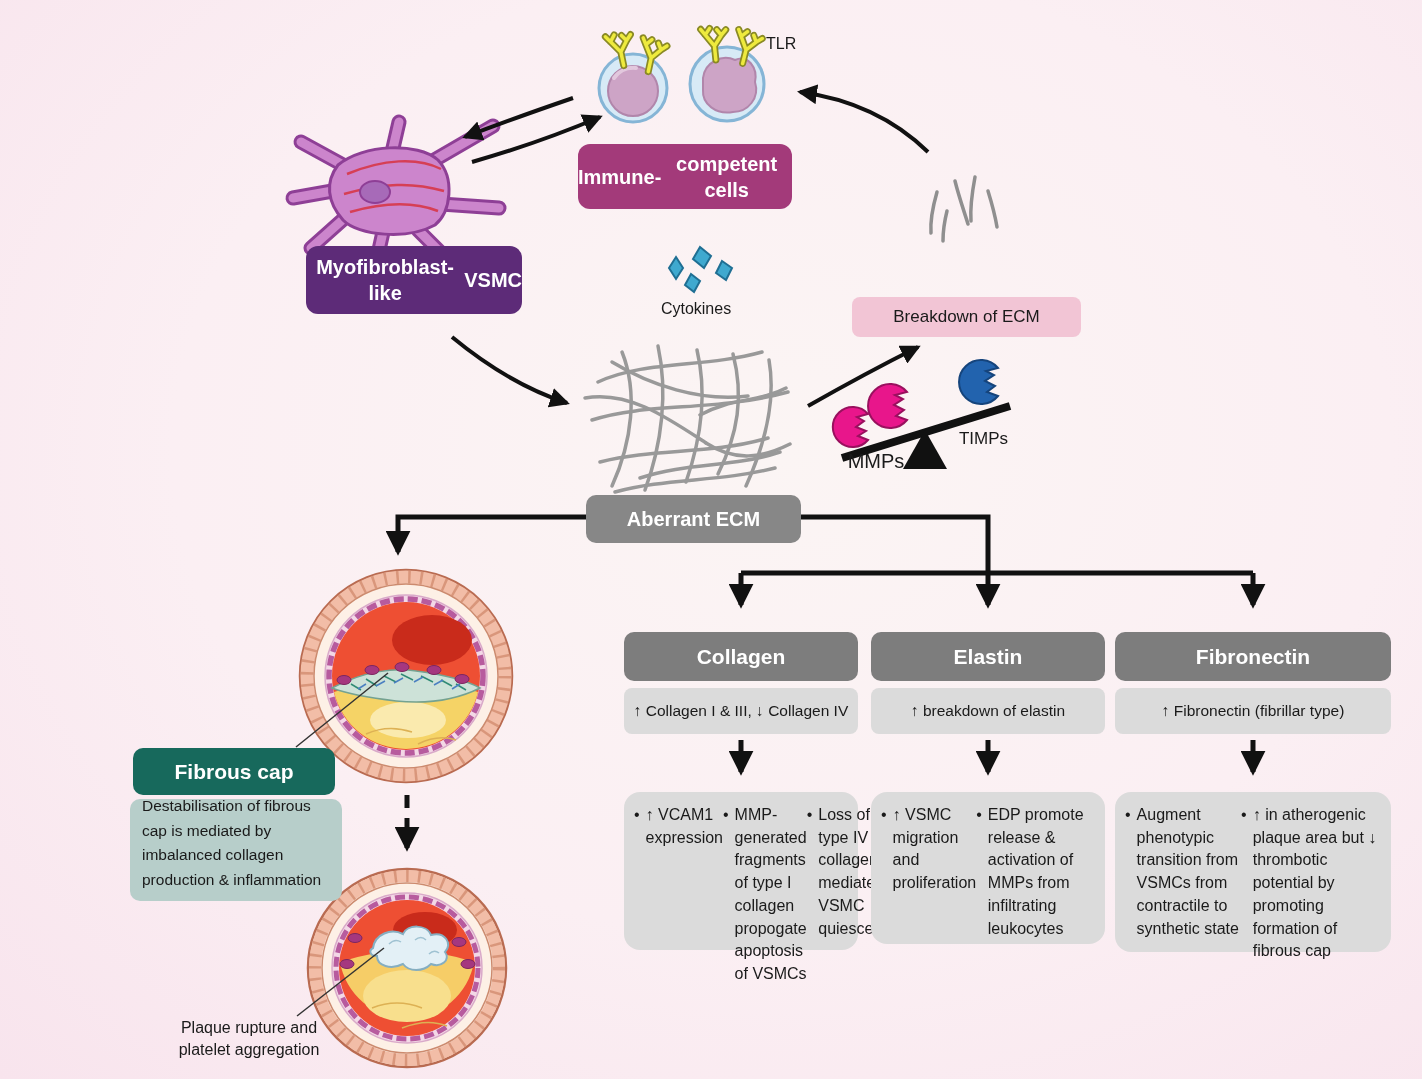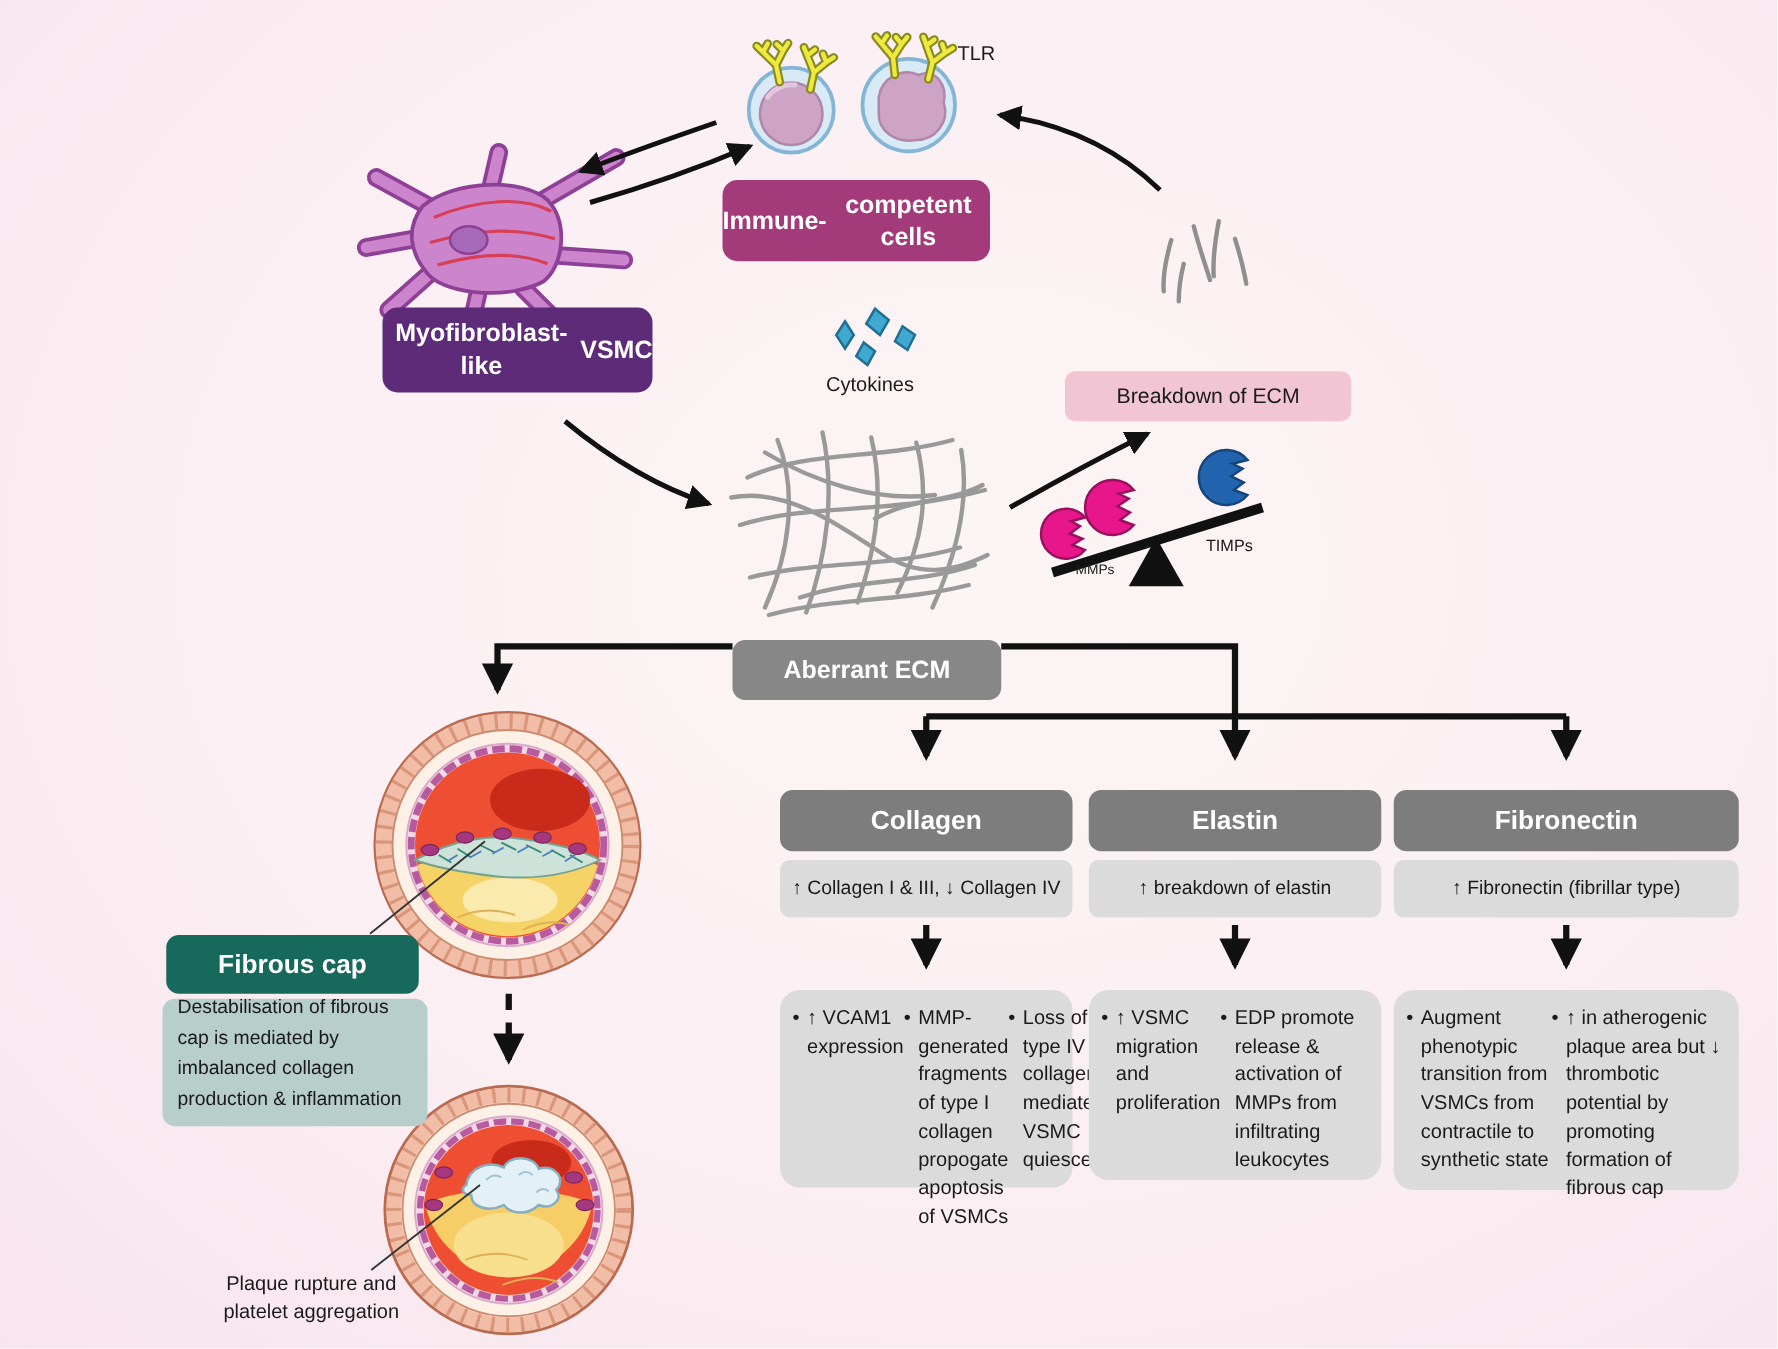--- a/index.html
+++ b/index.html
@@ -9,37 +9,37 @@
     font-family:"Liberation Sans", sans-serif;color:#1a1a1a;
   }
   .abs{position:absolute;}
   .box{position:absolute;display:flex;flex-direction:row;align-items:center;justify-content:center;
        text-align:center;border-radius:10px;box-sizing:border-box;}
   .box-title{font-weight:bold;color:#fff;font-size:20px;line-height:1.3;}
   .immune-box{left:578px;top:144px;width:214px;height:65px;background:#a33a7a;border-radius:12px;}
   .vsmc-box{left:286px;top:246px;width:216px;height:68px;background:#5d2b78;border-radius:12px;margin-left:20px;}
   .matrikines-box{left:851px;top:245px;width:230px;height:49px;background:#d33c69;border-radius:10px;}
   .breakdown-box{left:852px;top:297px;width:229px;height:40px;background:#f2c5d5;border-radius:8px;font-size:17px;}
-  .aberrant-box{left:586px;top:512px;width:215px;height:48px;background:#878787;border-radius:10px;}
+  .aberrant-box{left:586px;top:495px;width:215px;height:48px;background:#878787;border-radius:10px;}
   .col-header{height:49px;background:#7d7d7d;border-radius:10px;top:632px;}
   .col-header .box-title{font-size:21px;}
   .col-sub{height:46px;background:#dbdbdb;border-radius:8px;top:688px;font-size:15.5px;white-space:nowrap;}
   .col-bullets{background:#dbdbdb;border-radius:16px;top:792px;align-items:flex-start;justify-content:flex-start;
                text-align:left;padding:12px 12px 10px 10px;font-size:16px;line-height:1.42;}
   .bullet{display:flex;gap:6px;margin-bottom:2px;}
   .bm{flex:0 0 auto;}
   .fibrous-box{left:133px;top:748px;width:202px;height:47px;background:#17695c;border-radius:10px;}
   .fibrous-box .box-title{font-size:21px;}
   .destab-box{left:130px;top:799px;width:212px;height:102px;background:#b7ceca;border-radius:10px;
               font-size:15.5px;line-height:1.6;text-align:left;align-items:flex-end;padding:8px 12px;}
   .small-label{position:absolute;font-size:16px;text-align:center;}
   .tlr-label{left:766px;top:35px;width:50px;text-align:left;}
   .cytokines-label{left:646px;top:300px;width:100px;}
-  .mmps-label{left:841px;top:450px;width:70px;font-size:11px;}
-  .timps-label{left:946px;top:429px;width:75px;font-size:13px;}
+  .mmps-label{left:841px;top:450px;width:70px;font-size:20px;}
+  .timps-label{left:946px;top:429px;width:75px;font-size:17px;}
   .plaque-label{left:168px;top:1017px;width:162px;line-height:1.35;}
 </style>
 </head>
 <body>
 
 <div id="stage">
 
   <svg class="abs" style="left:0;top:0;" width="1422" height="1079" viewBox="0 0 1422 1079">
     <defs>
       <marker id="ah" viewBox="0 0 10 10" refX="8.5" refY="5" markerWidth="5" markerHeight="5" orient="auto">

